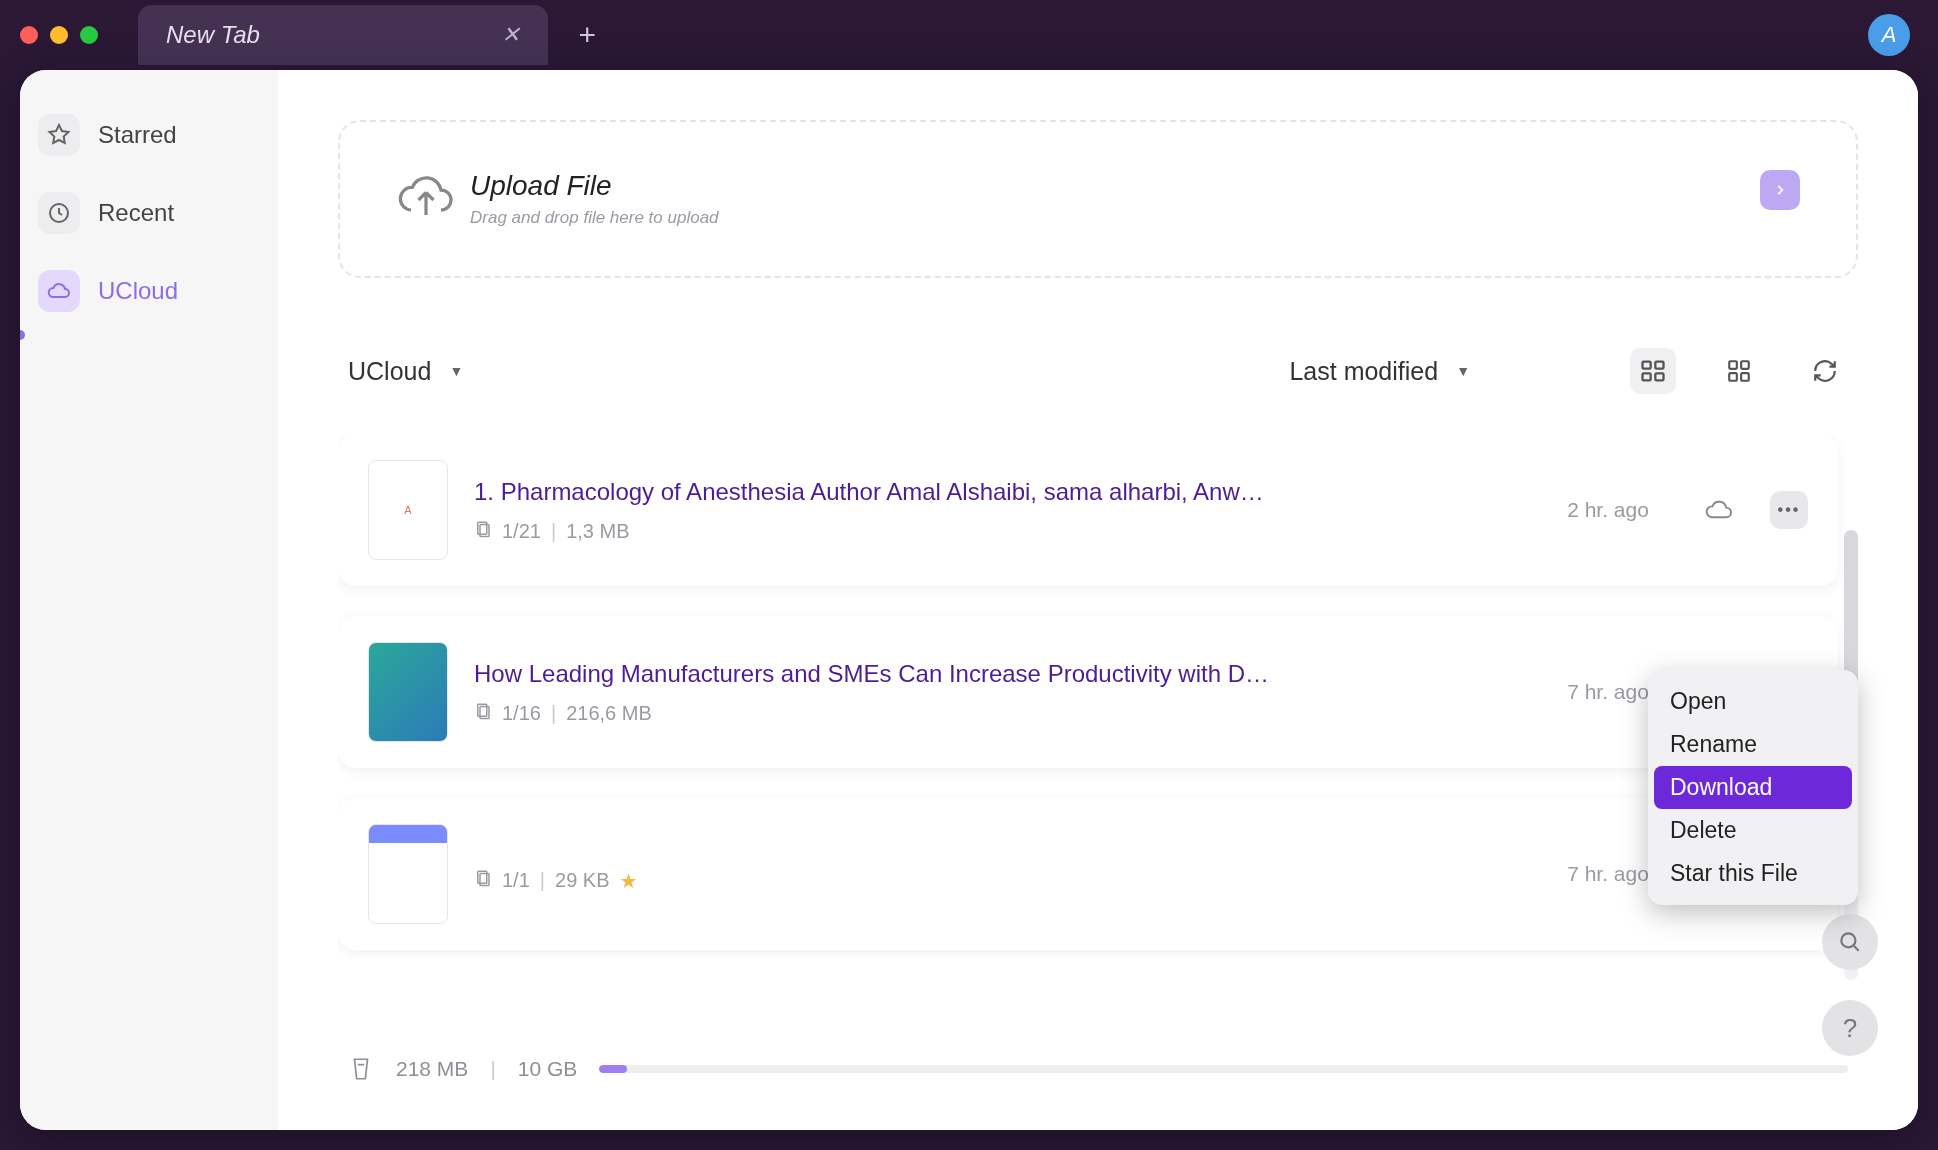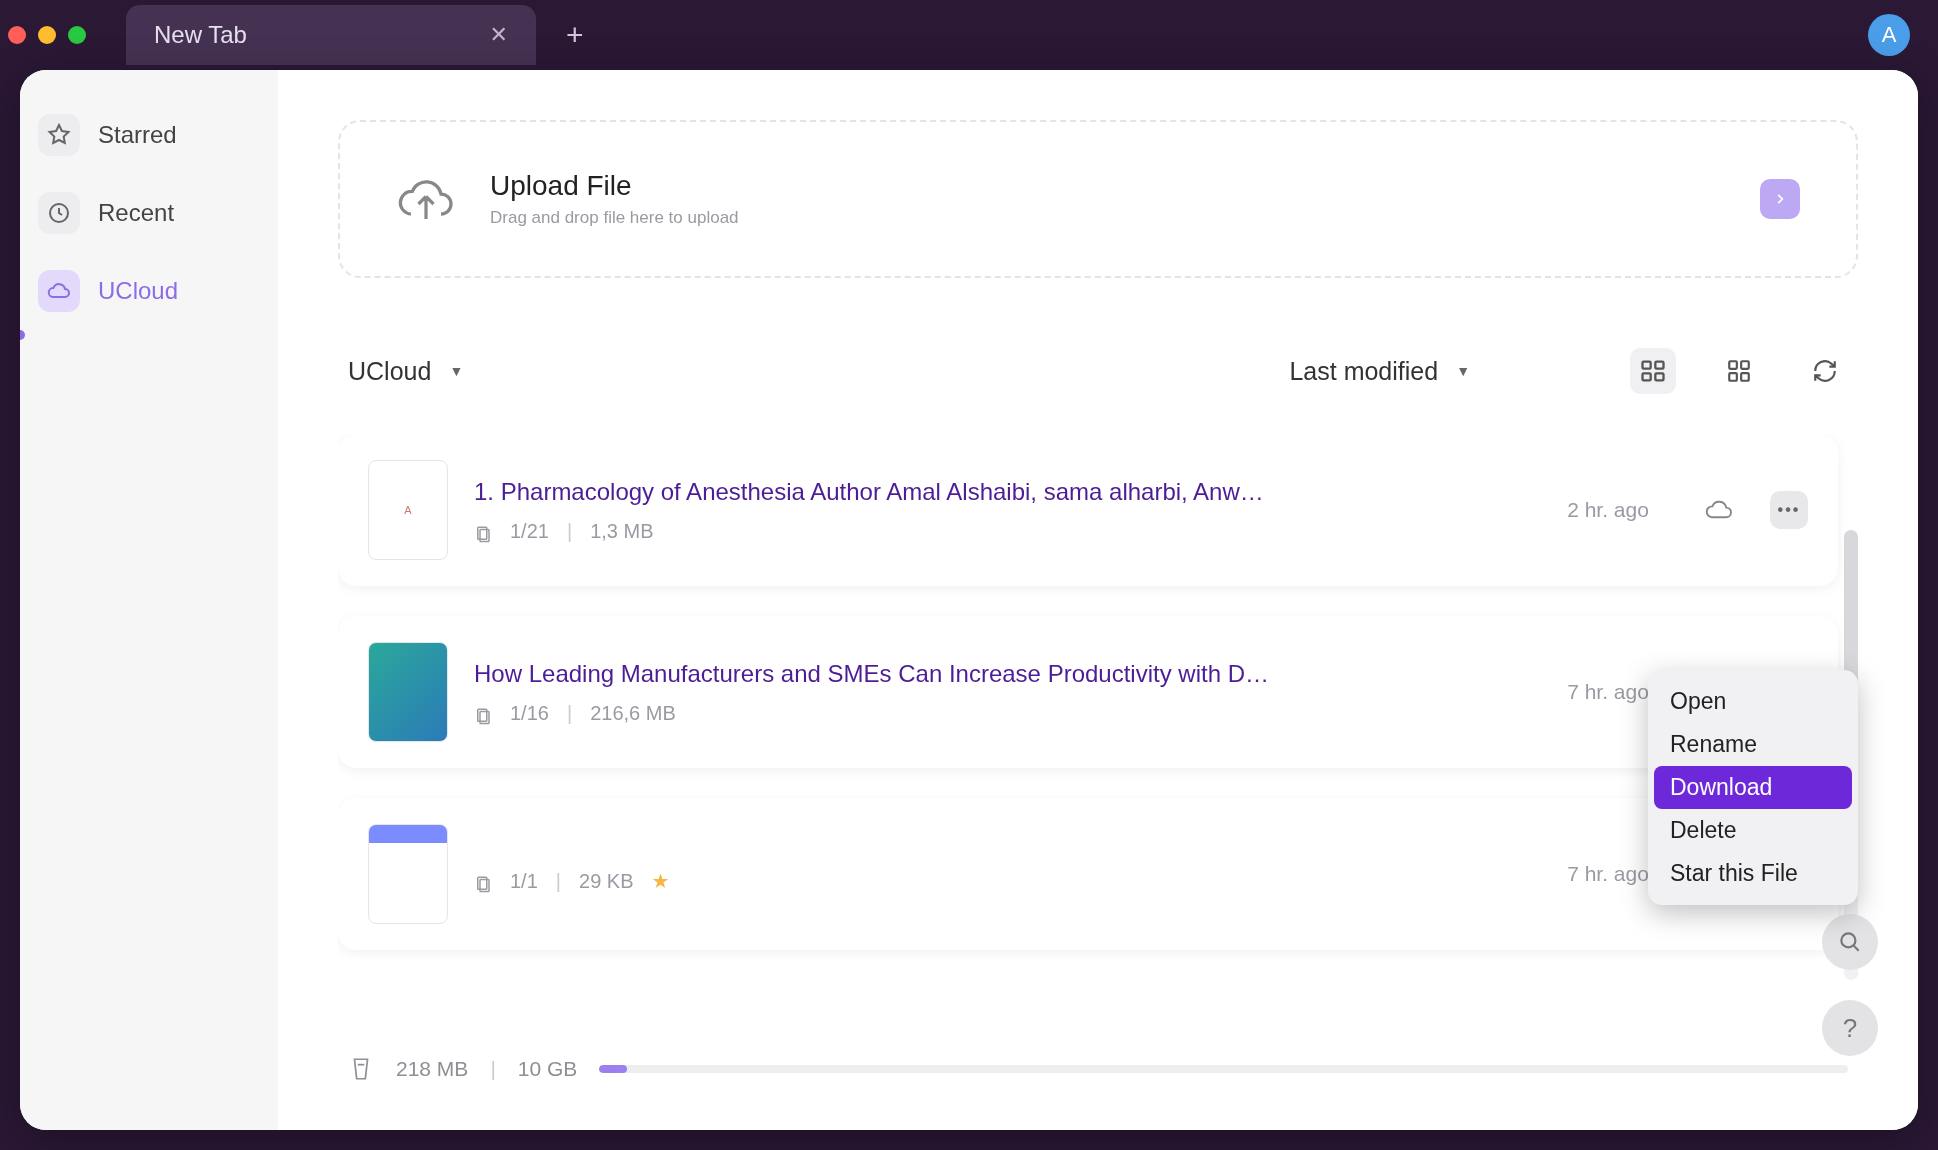--- a/index.html
+++ b/index.html
@@ -1,19 +1,19 @@
 <!DOCTYPE html>
 <html><head>
 <meta charset="utf-8">
 <style>
 * { margin: 0; padding: 0; box-sizing: border-box; font-family: -apple-system, BlinkMacSystemFont, "Segoe UI", sans-serif; }
 body { background: #2a1835; width: 1938px; height: 1150px; overflow: hidden; position: relative; }
 
 
-.titlebar { height: 70px; display: flex; align-items: center; padding: 0 8px; position: relative; }
+.titlebar { height: 70px; display: flex; align-items: center; padding: 0 20px; position: relative; font-style: italic; }
 .traffic-lights { display: flex; gap: 12px; }
 .traffic-light { width: 18px; height: 18px; border-radius: 50%; }
 .tl-red { background: #ff5f57; }
 .tl-yellow { background: #febc2e; }
 .tl-green { background: #28c840; }
 .tab { margin-left: 40px; background: rgba(120,100,140,0.35); height: 60px; width: 410px; border-radius: 14px 14px 0 0; display: flex; align-items: center; padding: 0 28px; color: #e6dfee; font-size: 24px; gap: 20px; position: relative; }
 .tab-title { flex: 1; }
 .tab-close { color: #bfb5cc; font-size: 22px; cursor: pointer; }
 .new-tab-btn { margin-left: 30px; color: #cfc6da; font-size: 30px; font-weight: 300; cursor: pointer; }
 .avatar { position: absolute; right: 28px; width: 42px; height: 42px; border-radius: 50%; background: #4a9de8; color: #fff; display: flex; align-items: center; justify-content: center; font-size: 22px; font-weight: 500; }
@@ -26,21 +26,21 @@
 .side-item { display: flex; align-items: center; gap: 18px; font-size: 24px; color: #444; cursor: pointer; padding: 4px 0; }
 .side-item .icon-wrap { width: 42px; height: 42px; border-radius: 12px; display: flex; align-items: center; justify-content: center; background: #ededef; color: #666; }
 .side-item.active { color: #8c6de6; }
 .side-item.active .icon-wrap { background: #e3d9fb; color: #8c6de6; }
 .side-dot { position: absolute; left: -5px; top: 260px; width: 10px; height: 10px; border-radius: 50%; background: #8c6de6; }
 
 
 .main { flex: 1; background: #fff; padding: 50px 60px 40px 60px; position: relative; display: flex; flex-direction: column; }
 
 
-.upload-card { border: 2px dashed #e4e4e8; border-radius: 22px; padding: 48px 56px; display: flex; align-items: center; gap: 34px; background: #fff; }
+.upload-card { border: 2px dashed #e4e4e8; border-radius: 22px; padding: 48px 56px; display: flex; align-items: flex-start; gap: 14px; background: #fff; font-style: italic; }
 .upload-icon { color: #888; }
 .upload-text-title { font-size: 28px; color: #222; margin-bottom: 6px; }
 .upload-text-sub { font-size: 17px; color: #9a9aa2; }
 .upload-arrow { margin-left: auto; width: 40px; height: 40px; border-radius: 10px; background: #bda9f3; display: flex; align-items: center; justify-content: center; color: #fff; }
 
 
 .toolbar { margin-top: 70px; display: flex; align-items: center; gap: 40px; padding: 0 10px; }
 .dropdown { font-size: 25px; color: #333; display: flex; align-items: center; gap: 18px; cursor: pointer; }
 .dropdown .caret { font-size: 14px; color: #666; }
 .spacer { flex: 1; }
@@ -50,21 +50,21 @@
 
 .file-list { margin-top: 40px; display: flex; flex-direction: column; gap: 30px; flex: 1; overflow-y: auto; padding-right: 20px; position: relative; }
 .scrollbar-track { position: absolute; right: 60px; top: 460px; width: 14px; height: 450px; background: #f1f1f3; border-radius: 10px; }
 .scrollbar-thumb { width: 14px; height: 240px; background: #d8d8dc; border-radius: 10px; }
 .file-row { background: #fff; border-radius: 18px; padding: 26px 30px; display: flex; align-items: center; gap: 26px; box-shadow: 0 3px 12px rgba(0,0,0,0.06); }
 .thumb { width: 80px; height: 100px; border: 1px solid #e6e6ea; border-radius: 8px; background: #fff; display: flex; align-items: center; justify-content: center; font-size: 10px; color: #999; overflow: hidden; flex-shrink: 0; }
 .thumb.t2 { background: linear-gradient(135deg,#2aa89a,#2b7bb8); }
 .thumb.t3 { background: linear-gradient(#7a8cff 0 18%, #fff 18%); }
 .file-info { flex: 1; min-width: 0; }
 .file-name { font-size: 24px; color: #4c1d95; white-space: nowrap; overflow: hidden; text-overflow: ellipsis; max-width: 800px; }
-.file-meta { margin-top: 14px; display: flex; align-items: flex-end; gap: 18px; color: #9a9aa2; font-size: 20px; }
+.file-meta { margin-top: 14px; display: flex; align-items: flex-start; gap: 10px; color: #9a9aa2; font-size: 20px; }
 .file-meta .divider { color: #ccc; }
 .file-time { color: #9a9aa2; font-size: 21px; width: 140px; text-align: center; }
 .cloud-icon { color: #888; width: 40px; }
 .more-btn { width: 38px; height: 38px; border-radius: 10px; display: flex; align-items: center; justify-content: center; color: #666; cursor: pointer; font-weight: bold; letter-spacing: 2px; }
 .more-btn.open { background: #e8e8eb; }
 .star-icon { color: #f4b744; }
 
 
 .storage-bar { margin-top: 20px; display: flex; align-items: center; gap: 22px; color: #8f8f96; font-size: 21px; padding: 8px 10px; }
 .storage-icon { color: #8f8f96; }

